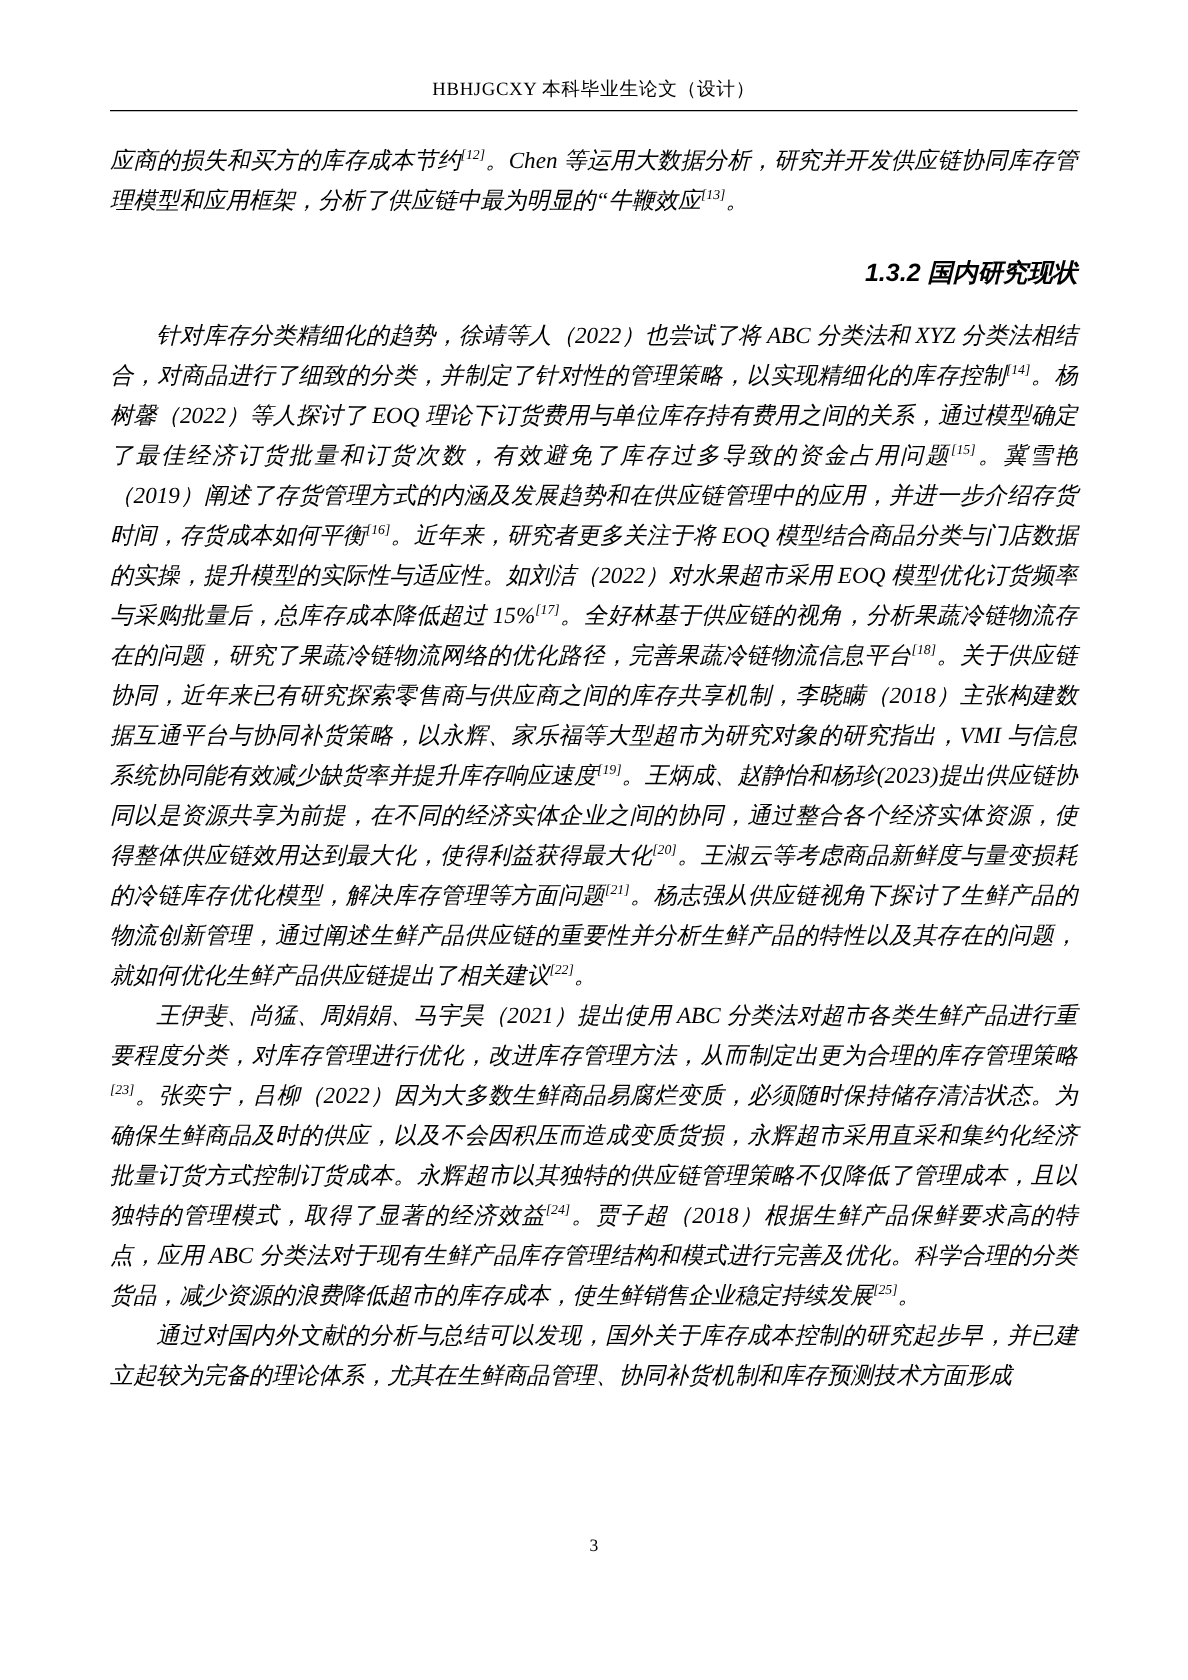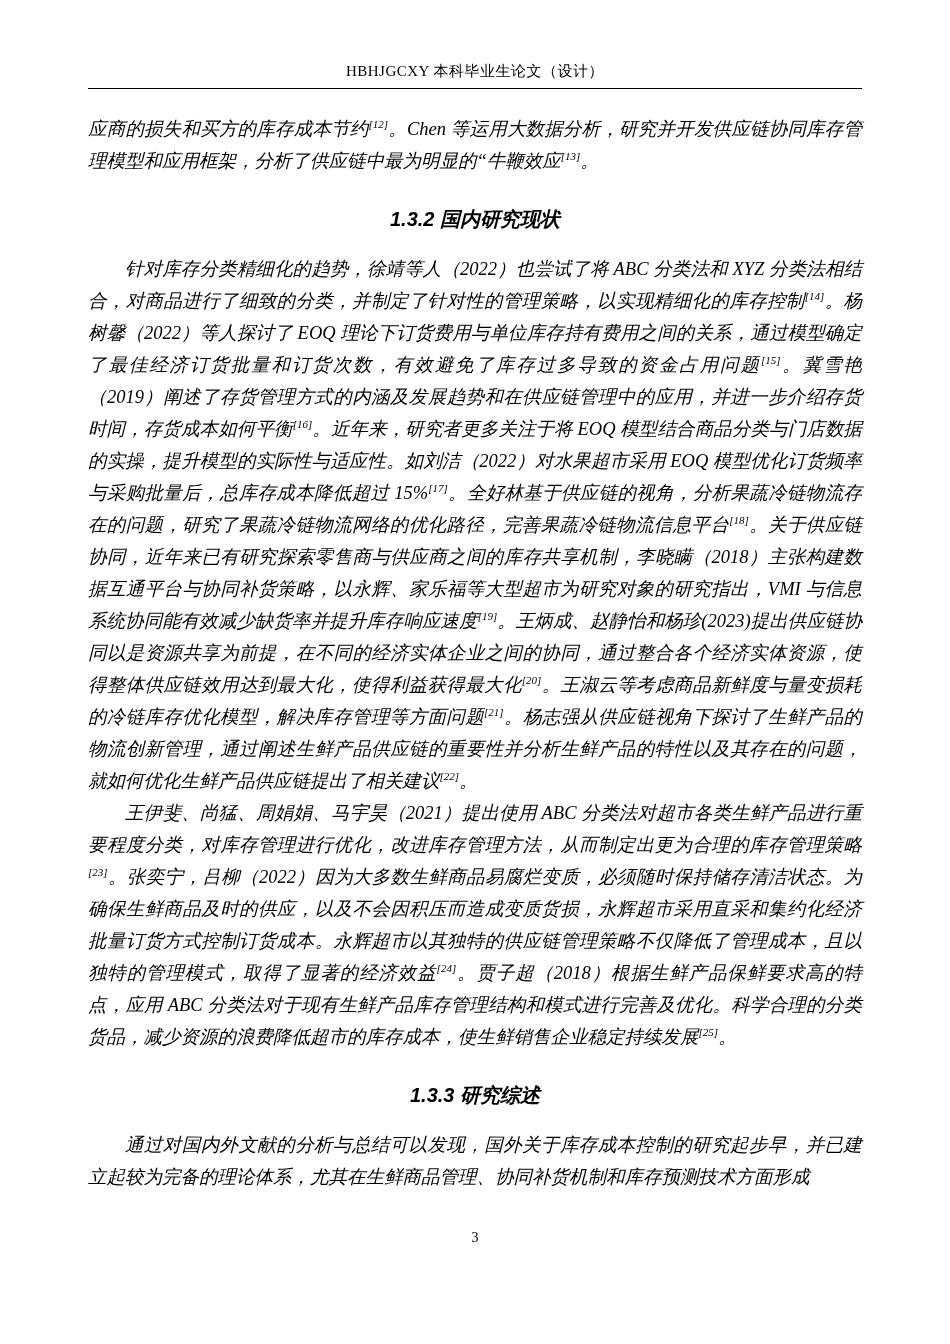--- a/index.html
+++ b/index.html
@@ -38,21 +38,21 @@
   }
   .content p.indent {
     text-indent: 2em;
   }
   .content h2 {
     font-family: "Liberation Sans", "DejaVu Sans", sans-serif;
     font-weight: 700;
     font-size: 20px;
     line-height: 28px;
     margin: 28px 0 20px 0;
-    text-align: center;
+    text-align: right;
     text-indent: 0;
   }
   sup {
     font-size: 11px;
     line-height: 0;
     vertical-align: super;
   }
   .page-number {
     position: absolute;
     left: 0;
@@ -69,19 +69,18 @@
 
   <div class="header">
     <span>HBHJGCXY 本科毕业生论文（设计）</span>
   </div>
 
   <div class="content">
     <p><span>应商的损失和买方的库存成本节约</span><sup>[12]</sup><span>。Chen 等运用大数据分析，研究并开发供应链协同库存管理模型和应用框架，分析了供应链中最为明显的“牛鞭效应</span><sup>[13]</sup><span>。</span></p>
     <h2>1.3.2 国内研究现状</h2>
     <p class="indent"><span>针对库存分类精细化的趋势，徐靖等人（2022）也尝试了将 ABC 分类法和 XYZ 分类法相结合，对商品进行了细致的分类，并制定了针对性的管理策略，以实现精细化的库存控制</span><sup>[14]</sup><span>。杨树馨（2022）等人探讨了 EOQ 理论下订货费用与单位库存持有费用之间的关系，通过模型确定了最佳经济订货批量和订货次数，有效避免了库存过多导致的资金占用问题</span><sup>[15]</sup><span>。冀雪艳（2019）阐述了存货管理方式的内涵及发展趋势和在供应链管理中的应用，并进一步介绍存货时间，存货成本如何平衡</span><sup>[16]</sup><span>。近年来，研究者更多关注于将 EOQ 模型结合商品分类与门店数据的实操，提升模型的实际性与适应性。如刘洁（2022）对水果超市采用 EOQ 模型优化订货频率与采购批量后，总库存成本降低超过 15%</span><sup>[17]</sup><span>。全好林基于供应链的视角，分析果蔬冷链物流存在的问题，研究了果蔬冷链物流网络的优化路径，完善果蔬冷链物流信息平台</span><sup>[18]</sup><span>。关于供应链协同，近年来已有研究探索零售商与供应商之间的库存共享机制，李晓瞒（2018）主张构建数据互通平台与协同补货策略，以永辉、家乐福等大型超市为研究对象的研究指出，VMI 与信息系统协同能有效减少缺货率并提升库存响应速度</span><sup>[19]</sup><span>。王炳成、赵静怡和杨珍(2023)提出供应链协同以是资源共享为前提，在不同的经济实体企业之间的协同，通过整合各个经济实体资源，使得整体供应链效用达到最大化，使得利益获得最大化</span><sup>[20]</sup><span>。王淑云等考虑商品新鲜度与量变损耗的冷链库存优化模型，解决库存管理等方面问题</span><sup>[21]</sup><span>。杨志强从供应链视角下探讨了生鲜产品的物流创新管理，通过阐述生鲜产品供应链的重要性并分析生鲜产品的特性以及其存在的问题，就如何优化生鲜产品供应链提出了相关建议</span><sup>[22]</sup><span>。</span></p>
     <p class="indent"><span>王伊斐、尚猛、周娟娟、马宇昊（2021）提出使用 ABC 分类法对超市各类生鲜产品进行重要程度分类，对库存管理进行优化，改进库存管理方法，从而制定出更为合理的库存管理策略</span><sup>[23]</sup><span>。张奕宁，吕柳（2022）因为大多数生鲜商品易腐烂变质，必须随时保持储存清洁状态。为确保生鲜商品及时的供应，以及不会因积压而造成变质货损，永辉超市采用直采和集约化经济批量订货方式控制订货成本。永辉超市以其独特的供应链管理策略不仅降低了管理成本，且以独特的管理模式，取得了显著的经济效益</span><sup>[24]</sup><span>。贾子超（2018）根据生鲜产品保鲜要求高的特点，应用 ABC 分类法对于现有生鲜产品库存管理结构和模式进行完善及优化。科学合理的分类货品，减少资源的浪费降低超市的库存成本，使生鲜销售企业稳定持续发展</span><sup>[25]</sup><span>。</span></p>
-    <h2>1.3.3 研究综述</h2>
     <p class="indent"><span>通过对国内外文献的分析与总结可以发现，国外关于库存成本控制的研究起步早，并已建立起较为完备的理论体系，尤其在生鲜商品管理、协同补货机制和库存预测技术方面形成</span></p>
   </div>
 
   <div class="page-number">3</div>
 
 </div>
 
 </body></html>

